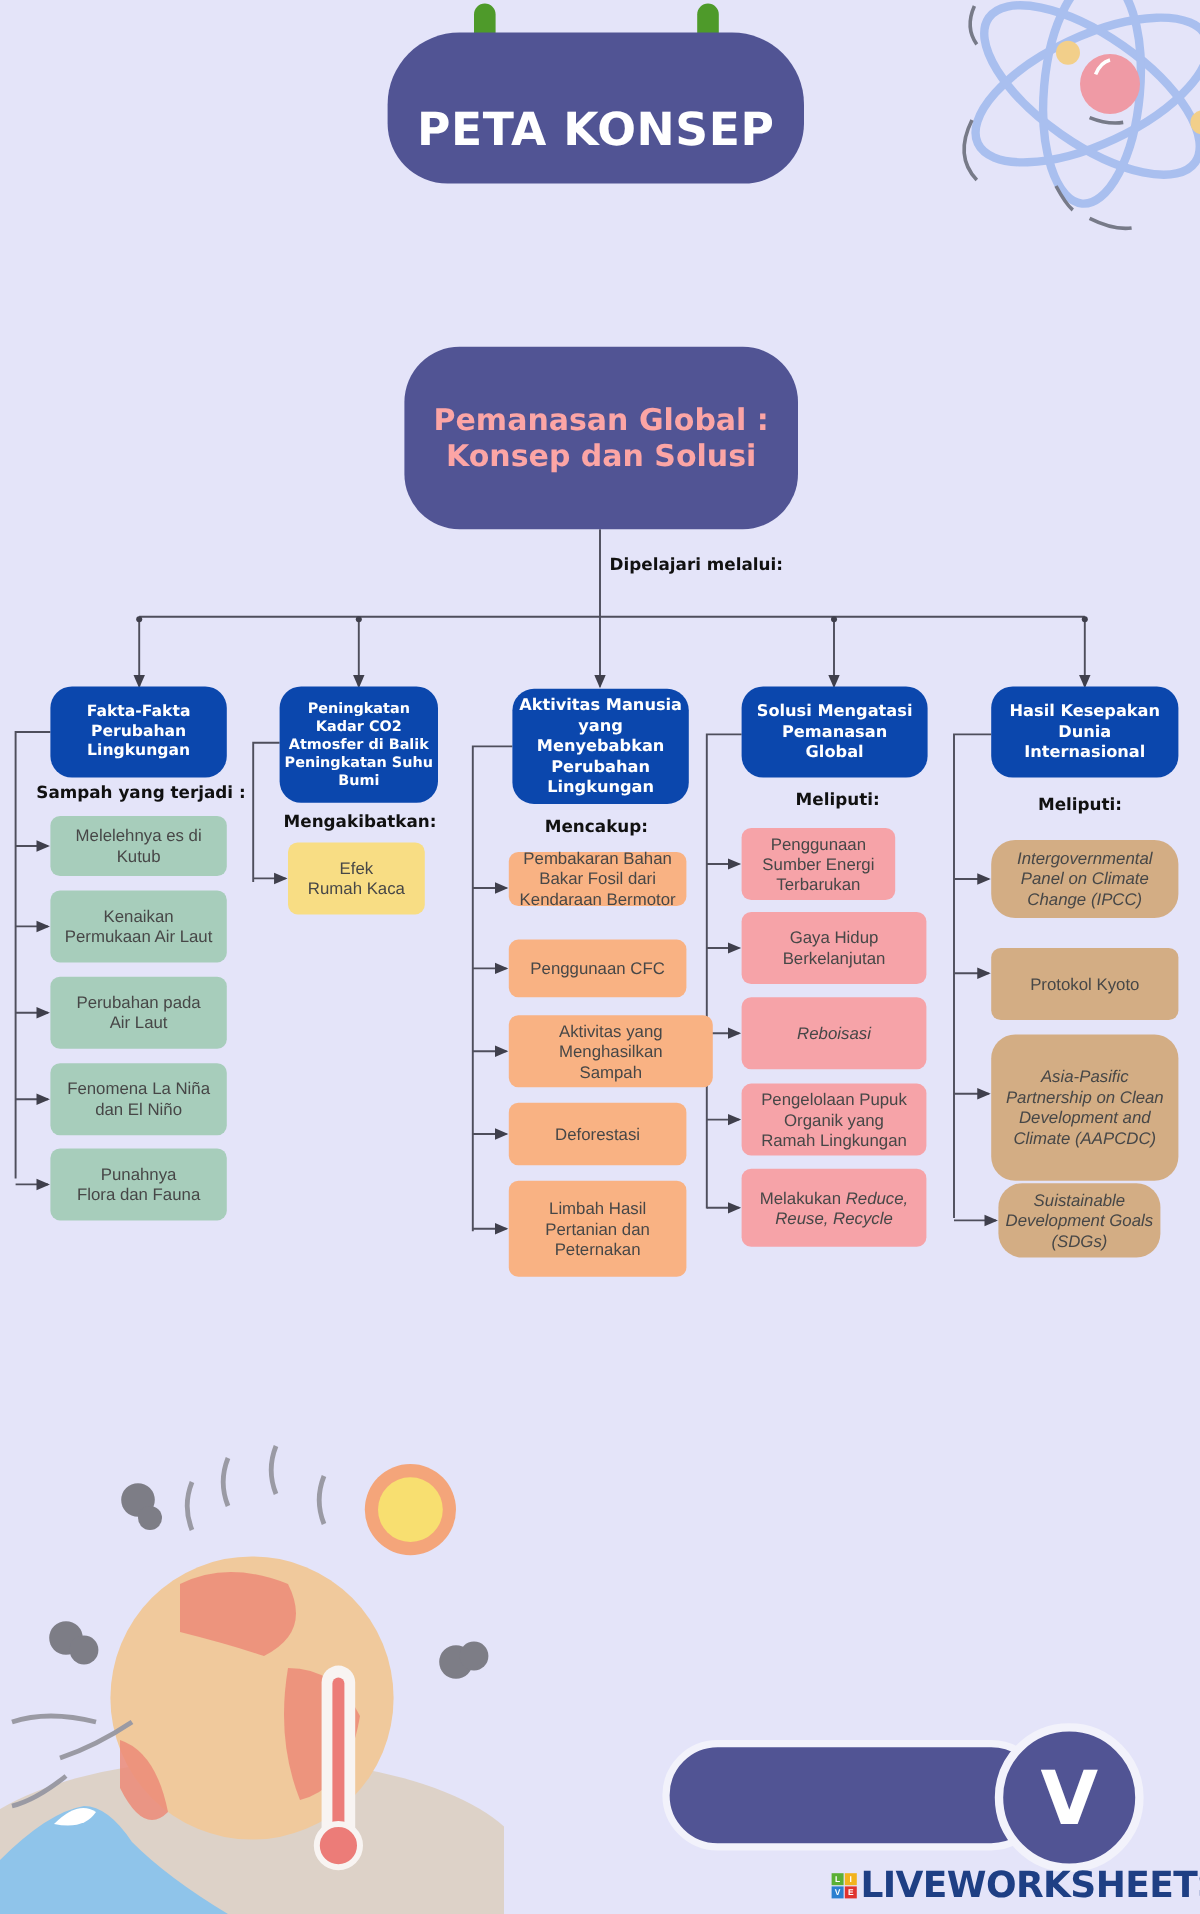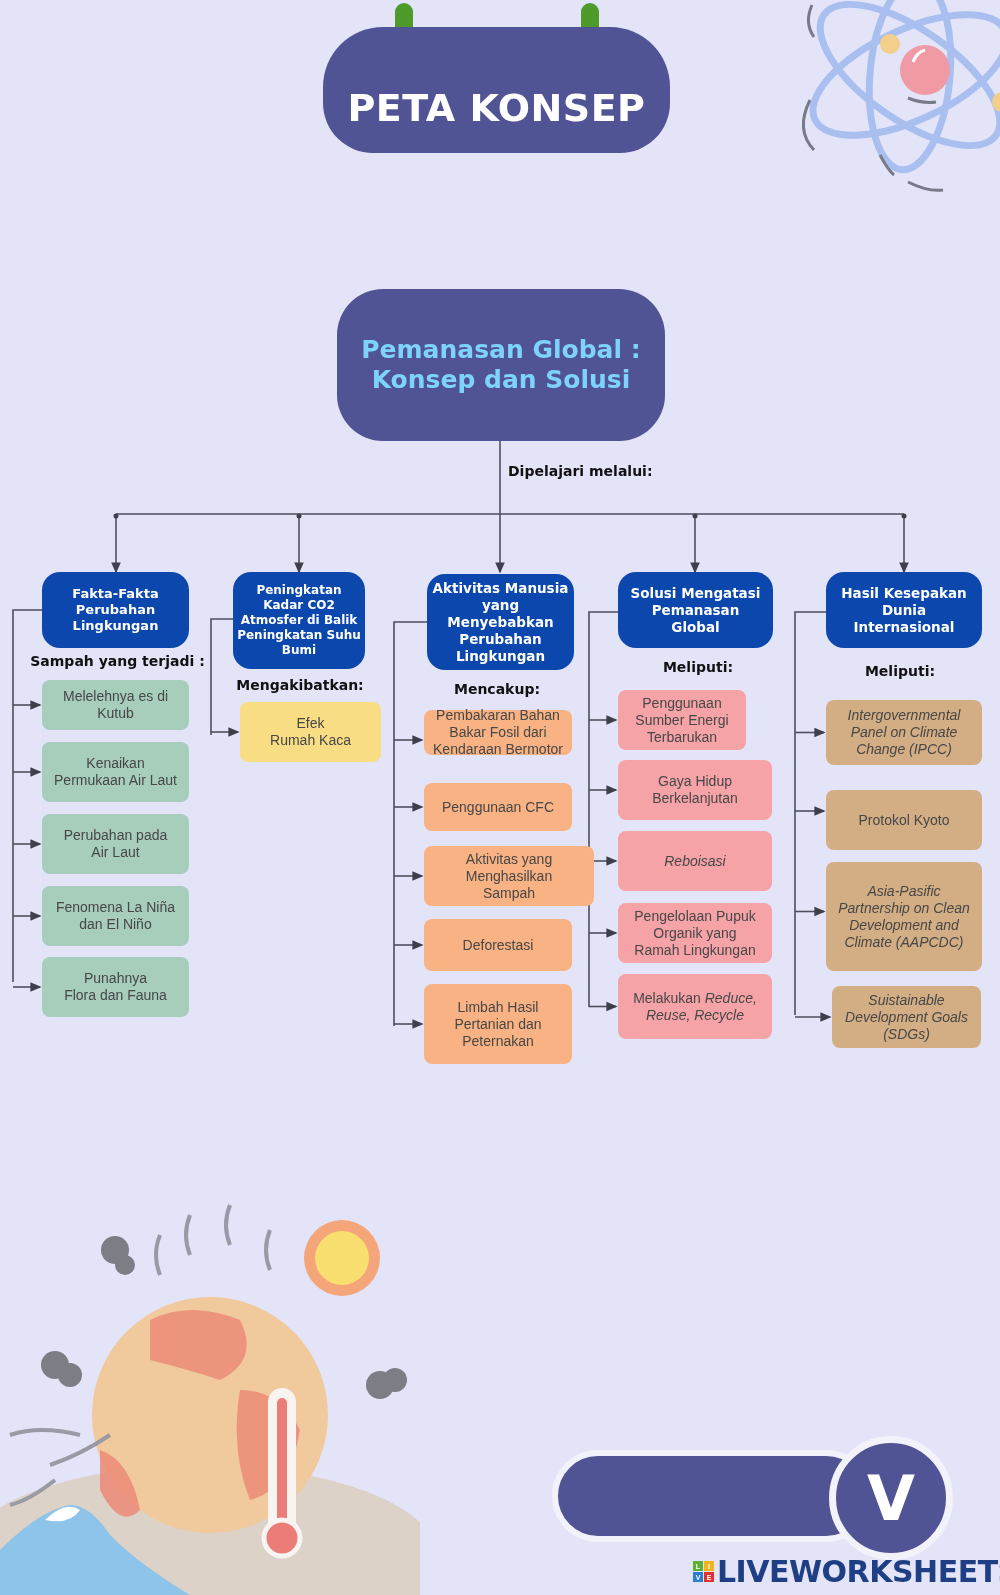--- a/index.html
+++ b/index.html
@@ -22,42 +22,42 @@
     margin-top: 35px;
   }
   .ring { width: 18px; height: 44px; background: #4e9a2a; border-radius: 9px; top: 3px; }
   
   #root-node {
     left: 337px; top: 289px; width: 328px; height: 152px;
     background: #515494; border-radius: 46px;
     display: flex; align-items: center; justify-content: center; text-align: center;
   }
   #root-node span {
-    color: #7dd3fc; font-weight: bold; font-size: 25px; line-height: 30px;
+    color: #fca5a5; font-weight: bold; font-size: 25px; line-height: 30px;
     font-family: "DejaVu Sans", sans-serif; white-space: pre-line;
   }
   .edge-label { font-weight: bold; font-size: 14px; color: #111; font-family: "DejaVu Sans", sans-serif; }
   
   .cat {
     background: #0b47ad; border-radius: 18px; color: #fff; font-weight: bold;
     display: flex; align-items: center; justify-content: center; text-align: center;
     font-family: "DejaVu Sans", sans-serif; white-space: pre-line;
   }
   .sublabel { font-weight: bold; font-size: 14px; color: #111; text-align: center; font-family: "DejaVu Sans", sans-serif; }
   .leaf {
     border-radius: 8px; color: #474747; font-size: 14px; line-height: 17px;
     display: flex; align-items: center; justify-content: center; text-align: center;
     white-space: pre-line; padding: 0 4px;
   }
   .green { background: #a7cdbb; }
   .yellow { background: #f8dd84; }
   .orange { background: #f9b283; }
   .pink { background: #f6a3a8; }
   .tan { background: #d3ad84; }
-  .ital { font-style: italic; }
+  .ital { font-style: italic; border-radius: 20px; }
   svg#connectors { left: 0; top: 0; width: 1000px; height: 1595px; }
   
   #answer-bar {
     left: 552px; top: 1450px; width: 320px; height: 92px;
     background: #515494; border-radius: 46px; border: 6px solid #f2f2fb;
   }
   #v-circle {
     left: 829px; top: 1436px; width: 124px; height: 124px; border-radius: 50%;
     background: #515494; border: 7px solid #f2f2fb;
     display: flex; align-items: center; justify-content: center;
@@ -191,21 +191,21 @@
 Kutub</span></div>
 <div class="abs leaf green" style="left:42px;top:742px;width:147px;height:60px;"><span>Kenaikan
 Permukaan Air Laut</span></div>
 <div class="abs leaf green" style="left:42px;top:814px;width:147px;height:60px;"><span>Perubahan pada
 Air Laut</span></div>
 <div class="abs leaf green" style="left:42px;top:886px;width:147px;height:60px;"><span>Fenomena La Niña
 dan El Niño</span></div>
 <div class="abs leaf green" style="left:42px;top:957px;width:147px;height:60px;"><span>Punahnya
 Flora dan Fauna</span></div>
 
-<div class="abs leaf yellow" style="left:240px;top:702px;width:141px;height:60px;"><span>Efek
+<div class="abs leaf yellow" style="left:240px;top:702px;width:114px;height:60px;"><span>Efek
 Rumah Kaca</span></div>
 
 <div class="abs leaf orange" style="left:424px;top:710px;width:148px;height:45px;"><span>Pembakaran Bahan
 Bakar Fosil dari
 Kendaraan Bermotor</span></div>
 <div class="abs leaf orange" style="left:424px;top:783px;width:148px;height:48px;"><span>Penggunaan CFC</span></div>
 <div class="abs leaf orange" style="left:424px;top:846px;width:170px;height:60px;"><span>Aktivitas yang
 Menghasilkan
 Sampah</span></div>
 <div class="abs leaf orange" style="left:424px;top:919px;width:148px;height:52px;"><span>Deforestasi</span></div>
@@ -222,25 +222,25 @@
 <div class="abs leaf pink" style="left:618px;top:903px;width:154px;height:60px;"><span>Pengelolaan Pupuk
 Organik yang
 Ramah Lingkungan</span></div>
 <div class="abs leaf pink" style="left:618px;top:974px;width:154px;height:65px;"><span><span>Melakukan </span><span class="ital">Reduce,
 Reuse, Recycle</span></span></div>
 
 <div class="abs leaf tan ital" style="left:826px;top:700px;width:156px;height:65px;"><span>Intergovernmental
 Panel on Climate
 Change (IPCC)</span></div>
 <div class="abs leaf tan" style="left:826px;top:790px;width:156px;height:60px;"><span>Protokol Kyoto</span></div>
-<div class="abs leaf tan ital" style="left:826px;top:862px;width:156px;height:109px;"><span>Asia-Pasific
+<div class="abs leaf tan ital" style="left:826px;top:862px;width:156px;height:122px;"><span>Asia-Pasific
 Partnership on Clean
 Development and
 Climate (AAPCDC)</span></div>
-<div class="abs leaf tan ital" style="left:832px;top:986px;width:149px;height:62px;"><span>Suistainable
+<div class="abs leaf tan ital" style="left:832px;top:986px;width:135px;height:62px;"><span>Suistainable
 Development Goals
 (SDGs)</span></div>
 
 <svg class="abs" style="left:0;top:1190px;width:420px;height:405px;" viewBox="0 0 420 405">
   <ellipse cx="200" cy="370" rx="240" ry="95" fill="#ddd2c8"></ellipse>
   <circle cx="210" cy="225" r="118" fill="#f0c99c"></circle>
   <path d="M150 130 q40 -20 90 0 q20 40 -20 60 q-30 -10 -70 -20 z" fill="#ec8b78" opacity="0.85"></path>
   <path d="M240 200 q40 0 60 40 q-10 60 -50 70 q-20 -50 -10 -110 z" fill="#ec8b78" opacity="0.85"></path>
   <path d="M100 260 q30 10 40 60 q-20 20 -40 -20 z" fill="#ec8b78" opacity="0.85"></path>
   <circle cx="342" cy="68" r="38" fill="#f4a57a"></circle>

